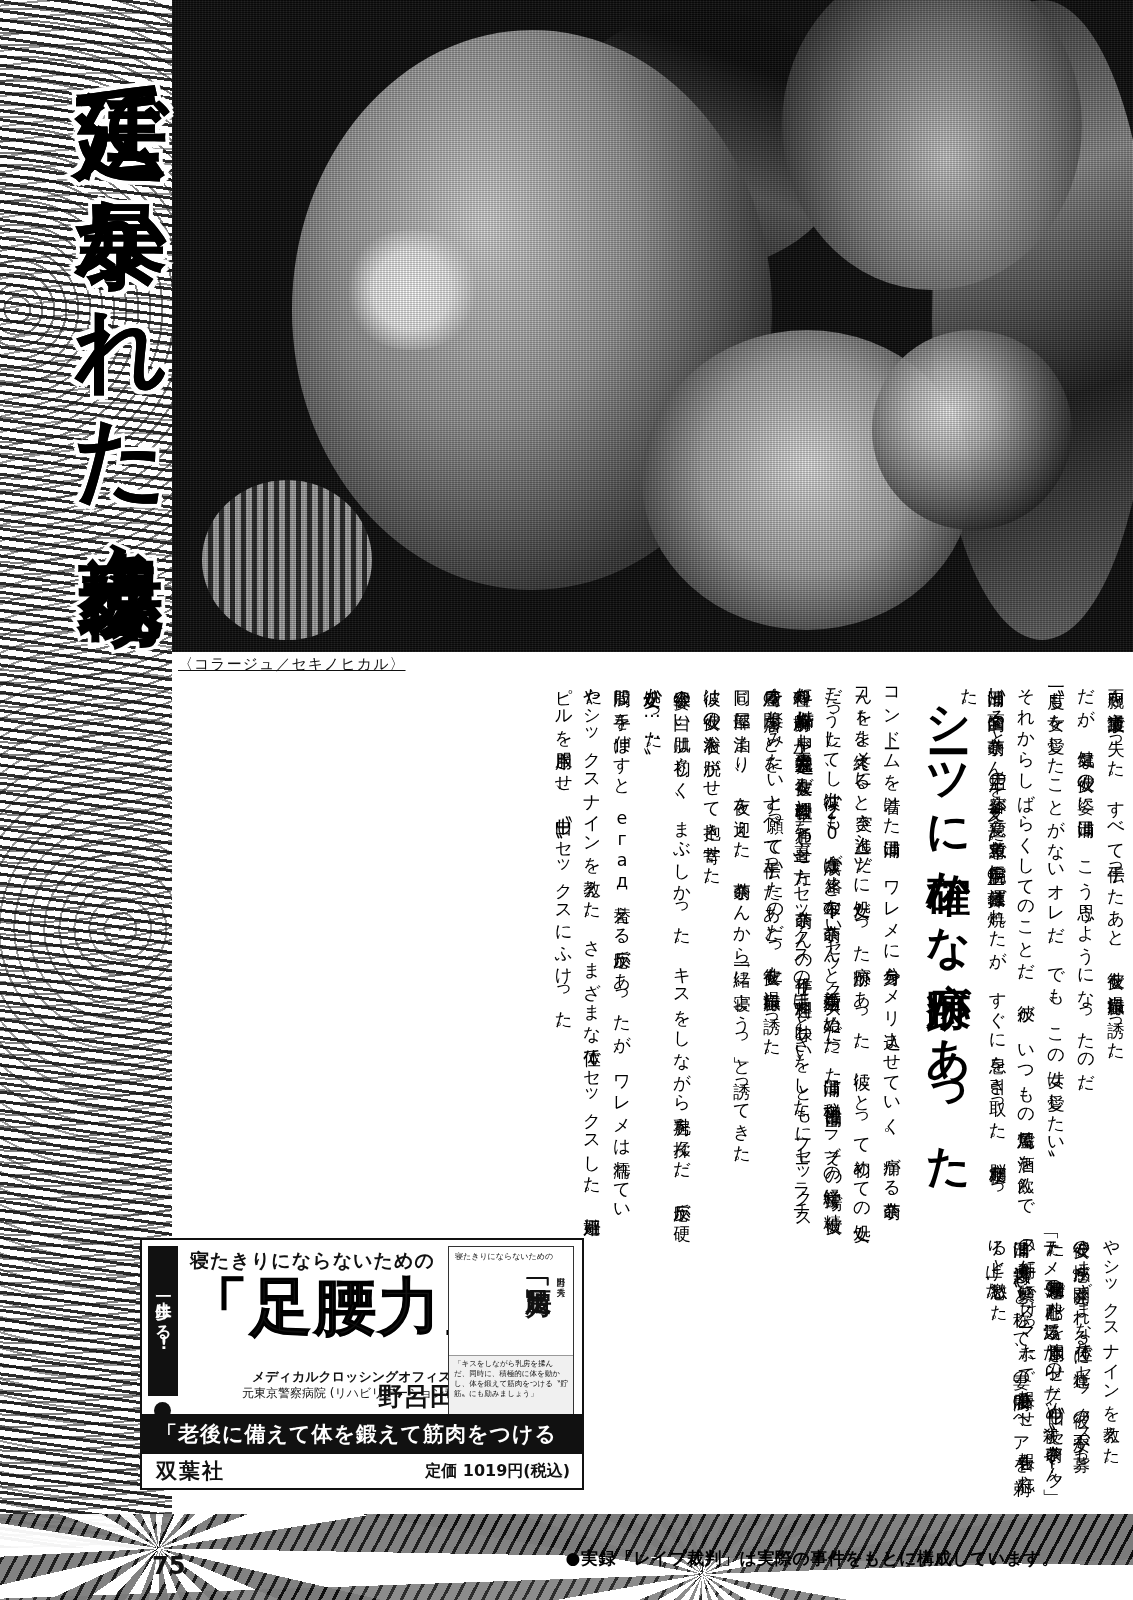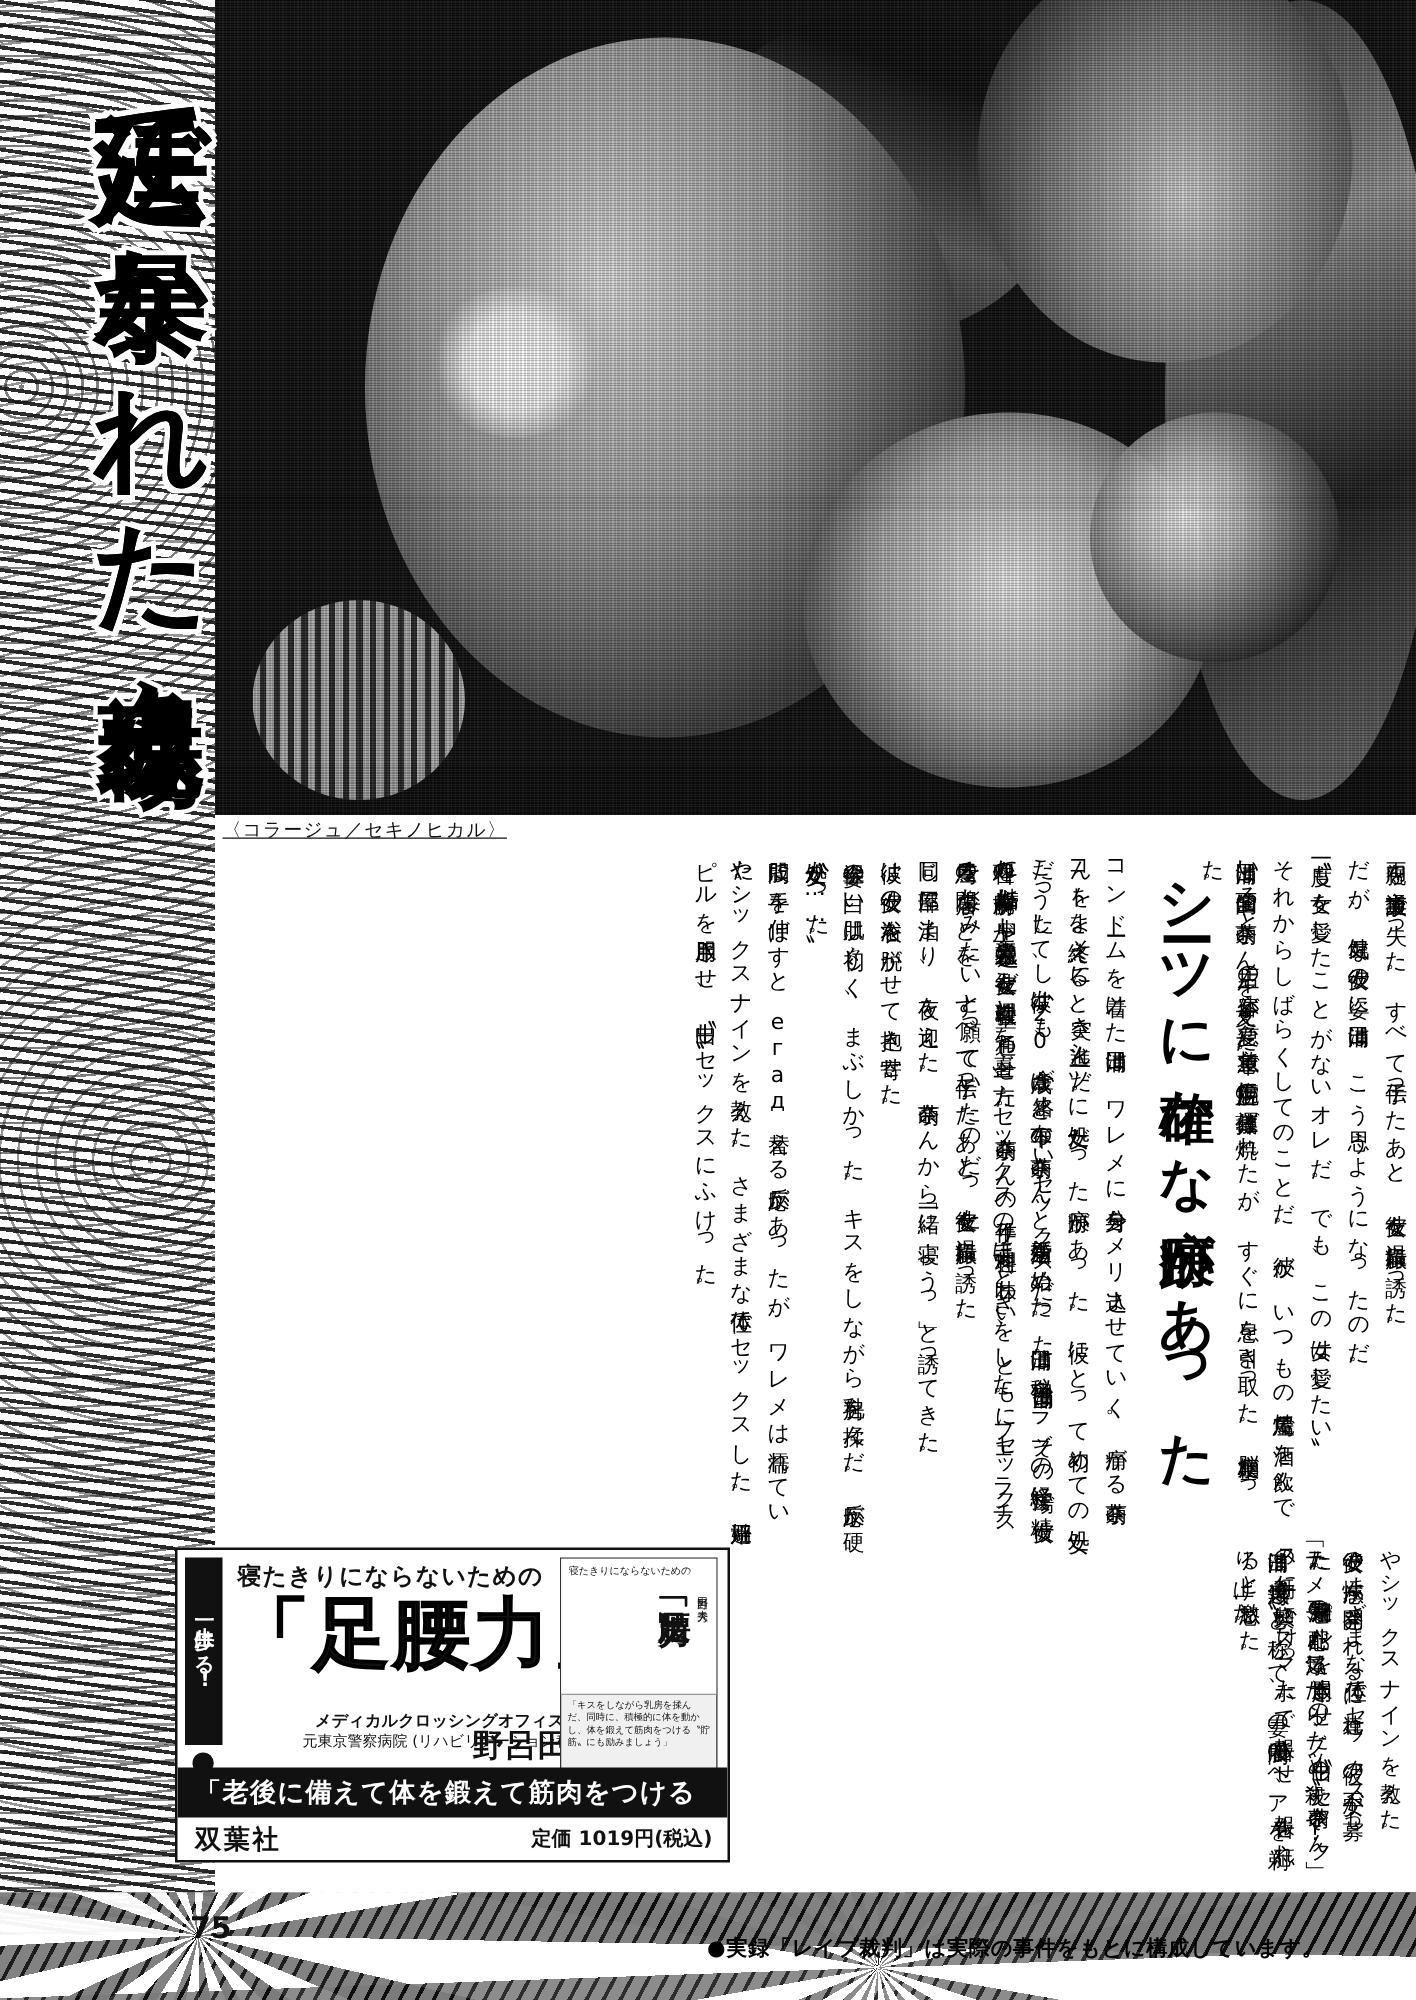--- a/index.html
+++ b/index.html
@@ -271,21 +271,21 @@
   .bottom-texture:after{
     content:"";
     position:absolute; inset:0;
     background: repeating-linear-gradient(118deg, rgba(255,255,255,.9) 0 9px, rgba(0,0,0,.75) 9px 12px);
     mix-blend-mode: screen;
     opacity:.5;
   }
 
   .page-number {
     position: absolute;
-    left: 152px; bottom: 44px;
+    left: 152px; bottom: 20px;
     font-size: 24px; font-weight: 700; color: #111;
     z-index: 7;
     margin-top: 20px;
   }
   .disclaimer {
     position: absolute;
     right: 74px; bottom: 30px;
     font-size: 17px; font-weight: 700; color: #000000;
     z-index: 7;
     letter-spacing: .5px;

